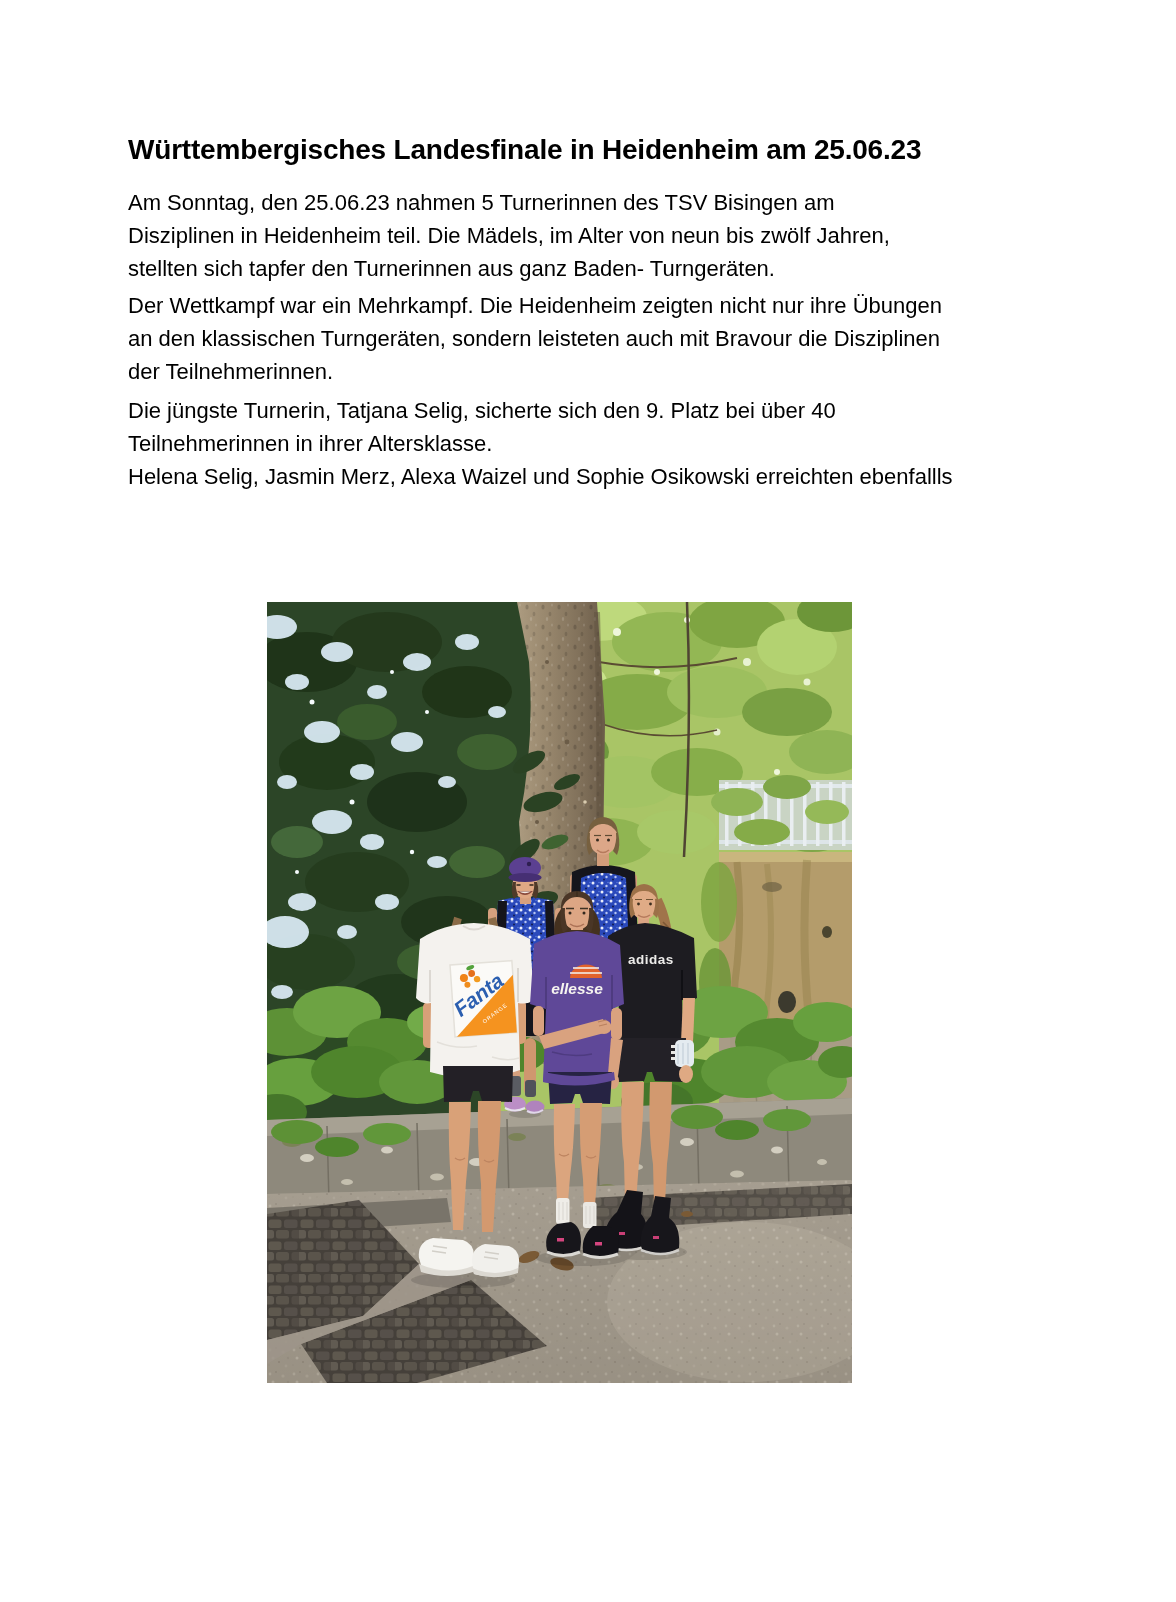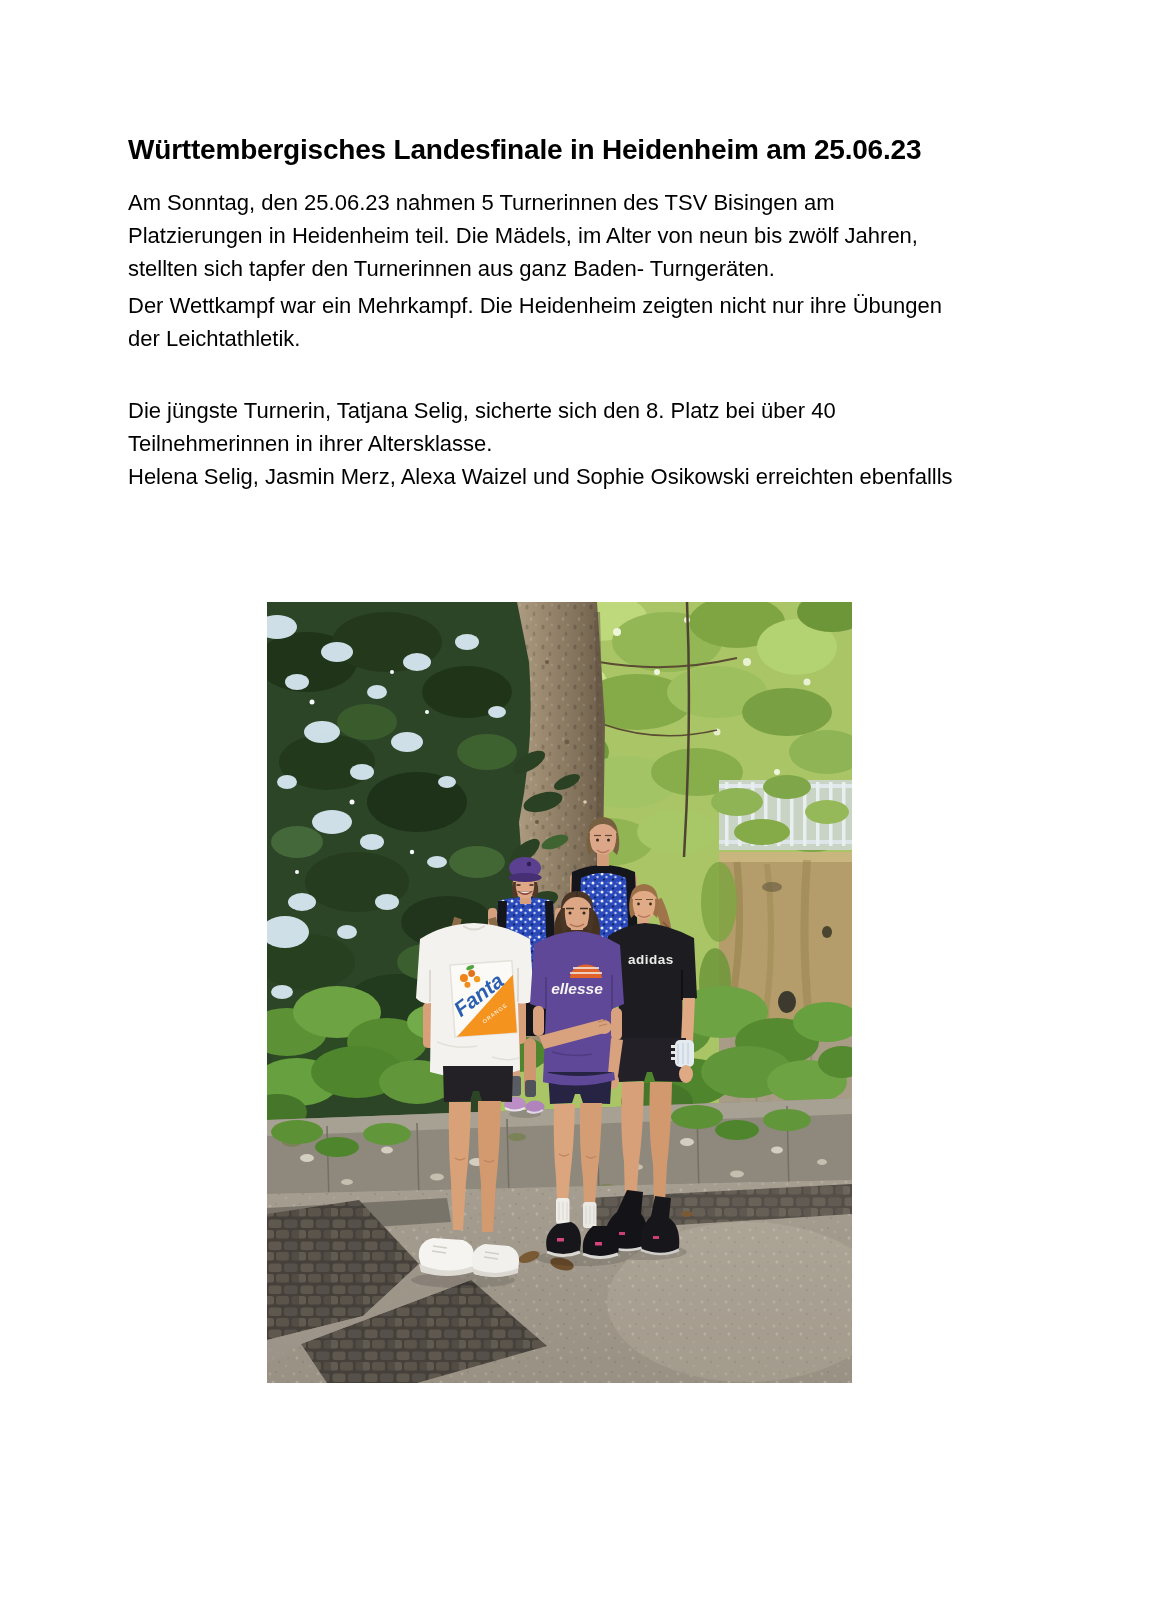--- a/index.html
+++ b/index.html
@@ -31,31 +31,32 @@
 </style>
 </head>
 <body>
 
 <div class="page">
 
   <h1 class="title">Württembergisches Landesfinale in Heidenheim am 25.06.23</h1>
 
   <div class="para p1">
     <div>Am Sonntag, den 25.06.23 nahmen 5 Turnerinnen des TSV Bisingen am</div>
-    <div>Platzierungen in Heidenheim teil. Die Mädels, im Alter von neun bis zwölf Jahren,</div>
+    <div>Disziplinen in Heidenheim teil. Die Mädels, im Alter von neun bis zwölf Jahren,</div>
     <div>stellten sich tapfer den Turnerinnen aus ganz Baden- Turngeräten.</div>
   </div>
 
   <div class="para p2">
     <div>Der Wettkampf war ein Mehrkampf. Die Heidenheim zeigten nicht nur ihre Übungen</div>
-    <div>der Leichtathletik.</div>
+    <div>an den klassischen Turngeräten, sondern leisteten auch mit Bravour die Disziplinen</div>
+    <div>der Teilnehmerinnen.</div>
   </div>
 
   <div class="para p3">
-    <div>Die jüngste Turnerin, Tatjana Selig, sicherte sich den 8. Platz bei über 40</div>
+    <div>Die jüngste Turnerin, Tatjana Selig, sicherte sich den 9. Platz bei über 40</div>
     <div>Teilnehmerinnen in ihrer Altersklasse.</div>
     <div>Helena Selig, Jasmin Merz, Alexa Waizel und Sophie Osikowski erreichten ebenfallls</div>
   </div>
 
   <figure class="photo" role="img" aria-label="Fünf Turnerinnen des TSV Bisingen vor Baum, Hecke und Steinmauer">
     <svg viewBox="0 0 585 781" xmlns="http://www.w3.org/2000/svg">
       <defs>
         <linearGradient id="trunkGrad" x1="0" y1="0" x2="1" y2="0">
           <stop offset="0" stop-color="#b9a88c"></stop>
             <stop offset="0.45" stop-color="#98876d"></stop>

